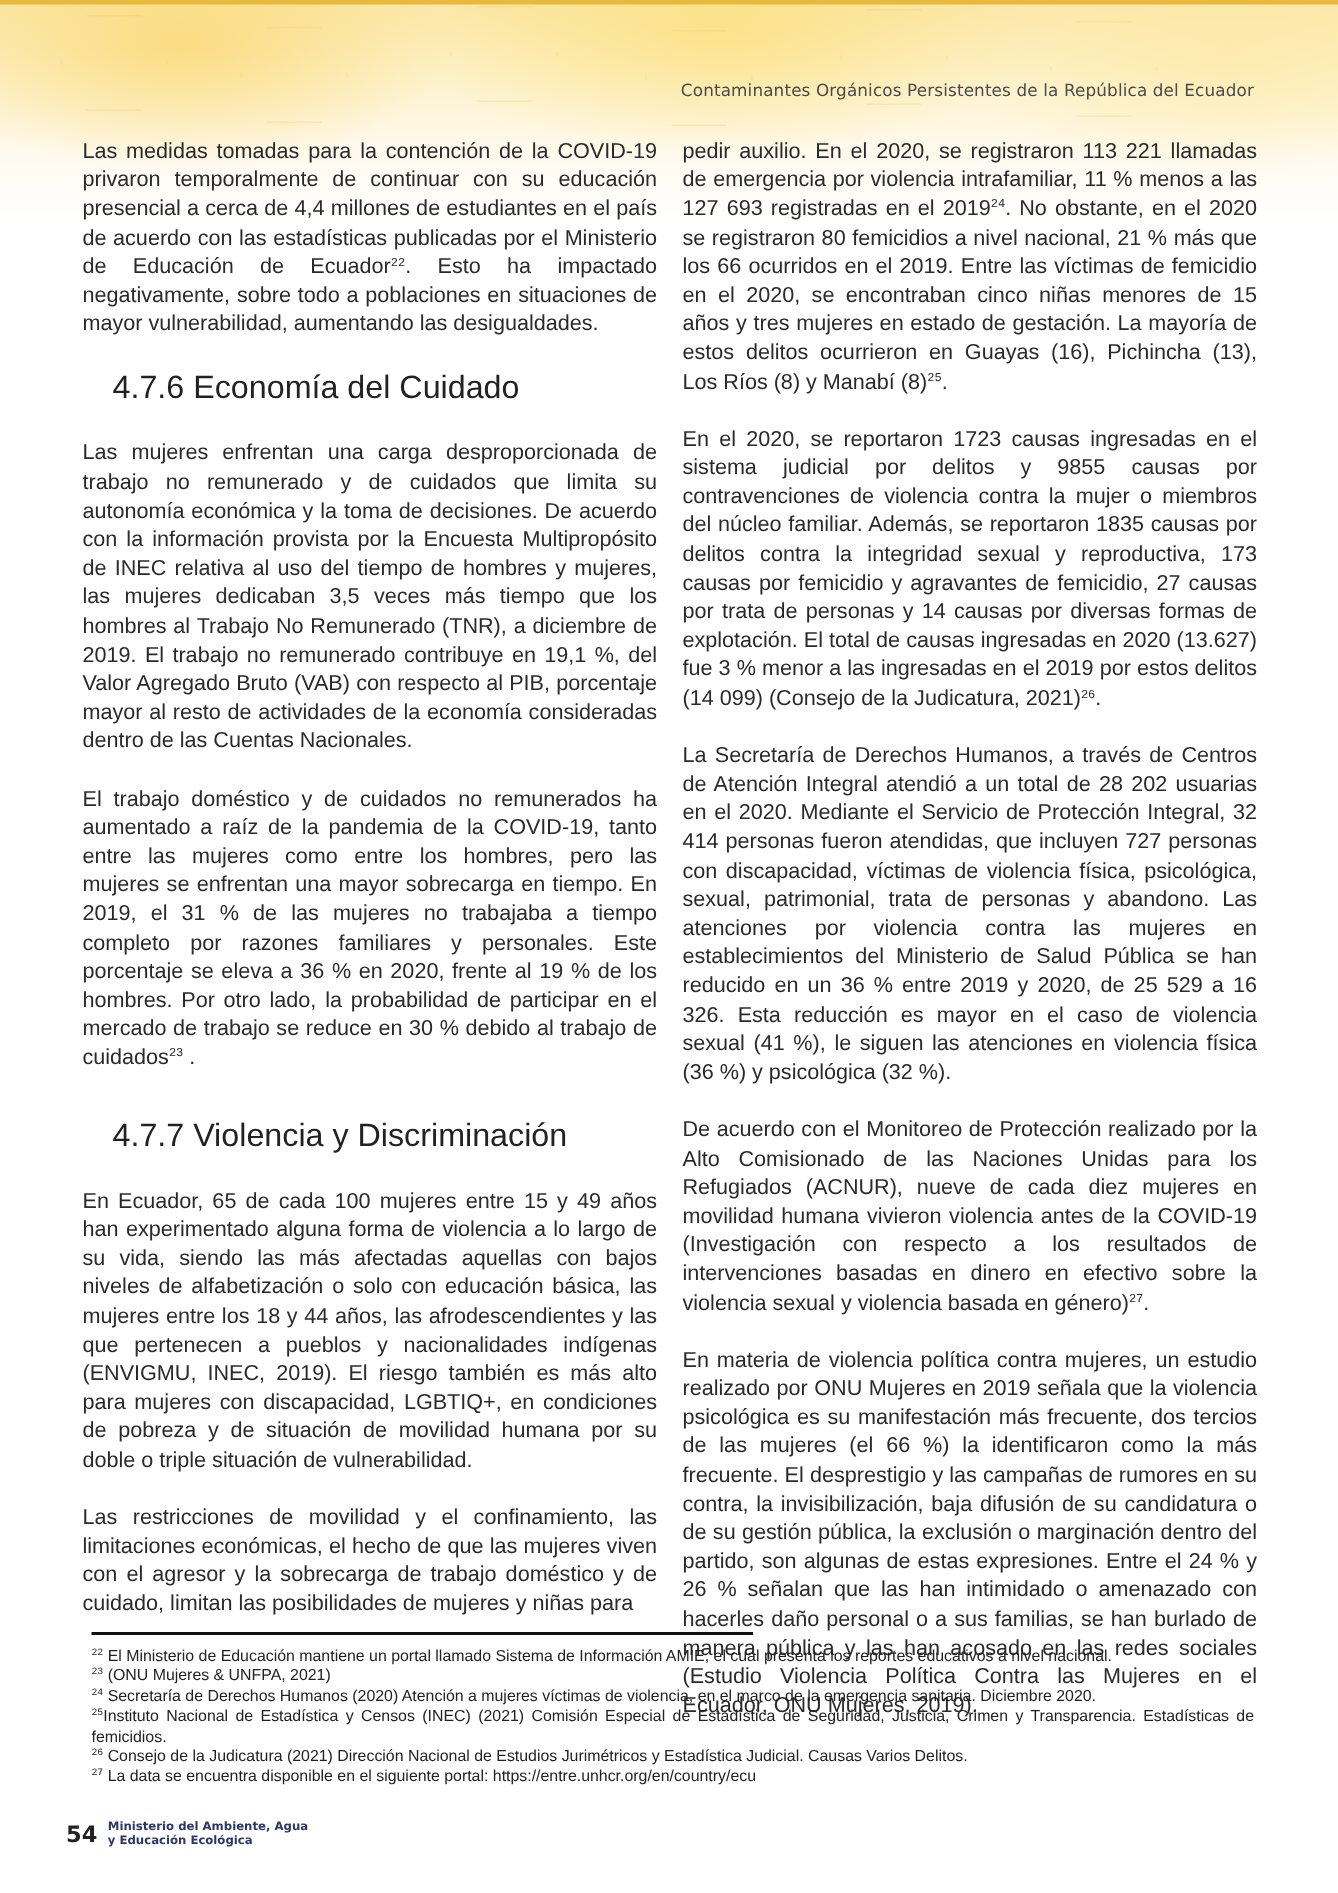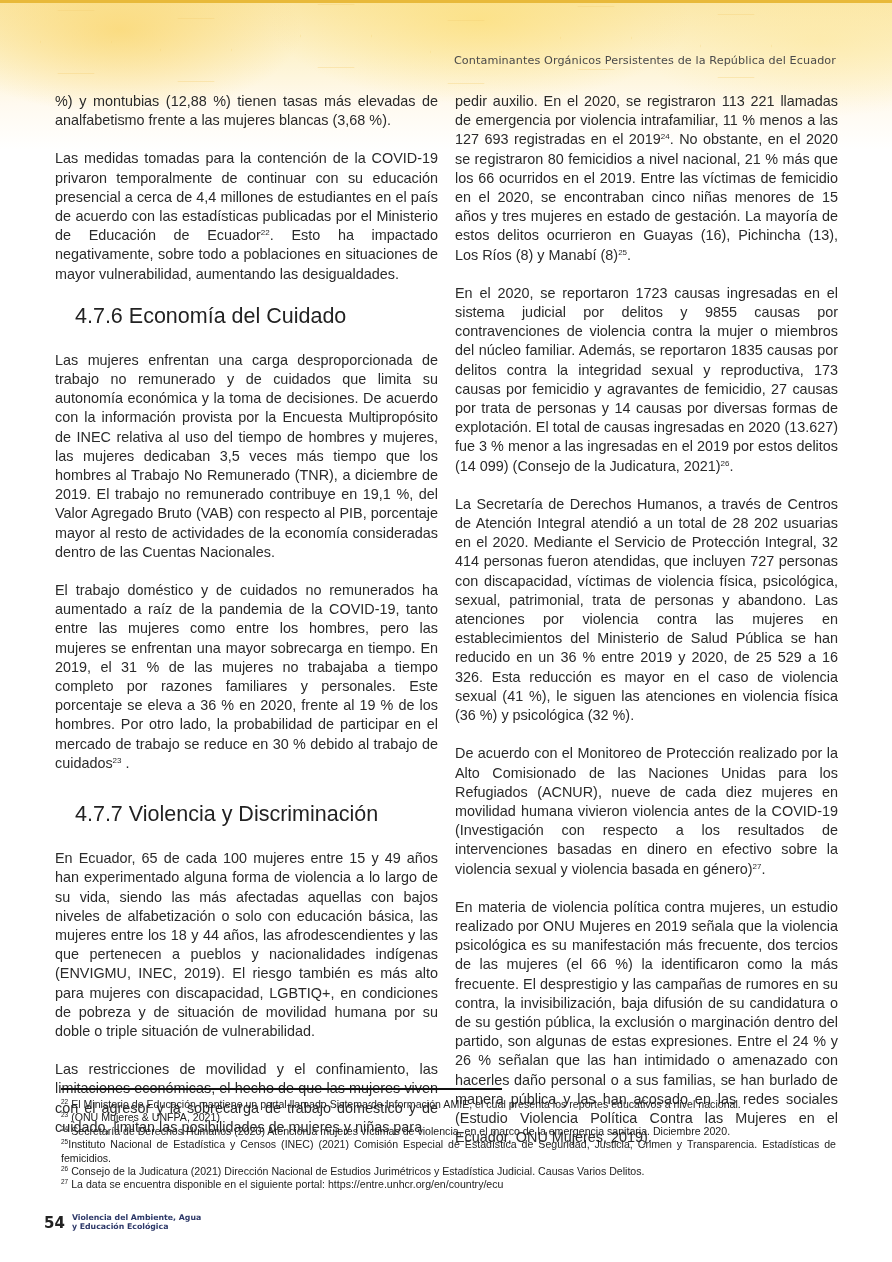--- a/index.html
+++ b/index.html
@@ -33,21 +33,21 @@
     font-size: 14.4px; line-height: 19.2px; color: #2a2a2a;
     text-align: justify;
   }
   .col.left { left: 55px; }
   .col.right { left: 455px; }
   .col p { margin: 0 0 19px 0; hyphens: auto; }
   .col h2 {
     font-weight: normal; font-size: 21.5px; line-height: 26px; margin: 0 0 22px 20px; color: #222;
     text-align: left;
   }
-  sup { font-size: 8px; line-height: 0; vertical-align: 5px; }
+  sup { font-size: 8px; line-height: 0; vertical-align: 5px; font-family: Liberation Mono, monospace; }
   .fn-rule { position: absolute; left: 61px; top: 1088px; width: 441px; height: 2px; background: #111; }
   .footnotes {
     position: absolute; left: 61px; top: 1098px; width: 775px;
     font-size: 10.6px; line-height: 13.4px; color: #222;
   }
   .footnotes div { margin: 0; }
   .footnotes sup { font-size: 6.5px; vertical-align: 4px; }
   .footer {
     position: absolute; left: 44px; top: 1214px; display: flex; align-items: center;
   }
@@ -69,21 +69,20 @@
   <div class="hex" style="left:560px;top:6px;"></div>
   <div class="hex" style="left:700px;top:14px;"></div>
 </div>
 <div class="top-bar"></div>
 
 <div class="header-title">
   <div>Contaminantes Orgánicos Persistentes de la República del Ecuador</div>
 </div>
 
 <div class="col left">
-  <p>%) y montubias (12,88 %) tienen tasas más elevadas de analfabetismo frente a las mujeres blancas (3,68 %).</p>
   <p><span>Las medidas tomadas para la contención de la COVID-19 privaron temporalmente de continuar con su educación presencial a cerca de 4,4 millones de estudiantes en el país de acuerdo con las estadísticas publicadas por el Ministerio de Educación de Ecuador</span><sup>22</sup><span>. Esto ha impactado negativamente, sobre todo a poblaciones en situaciones de mayor vulnerabilidad, aumentando las desigualdades.</span></p>
   <h2>4.7.6 Economía del Cuidado</h2>
   <p>Las mujeres enfrentan una carga desproporcionada de trabajo no remunerado y de cuidados que limita su autonomía económica y la toma de decisiones. De acuerdo con la información provista por la Encuesta Multipropósito de INEC relativa al uso del tiempo de hombres y mujeres, las mujeres dedicaban 3,5 veces más tiempo que los hombres al Trabajo No Remunerado (TNR), a diciembre de 2019. El trabajo no remunerado contribuye en 19,1 %, del Valor Agregado Bruto (VAB) con respecto al PIB, porcentaje mayor al resto de actividades de la economía consideradas dentro de las Cuentas Nacionales.</p>
   <p><span>El trabajo doméstico y de cuidados no remunerados ha aumentado a raíz de la pandemia de la COVID-19, tanto entre las mujeres como entre los hombres, pero las mujeres se enfrentan una mayor sobrecarga en tiempo. En 2019, el 31 % de las mujeres no trabajaba a tiempo completo por razones familiares y personales. Este porcentaje se eleva a 36 % en 2020, frente al 19 % de los hombres. Por otro lado, la probabilidad de participar en el mercado de trabajo se reduce en 30 % debido al trabajo de cuidados</span><sup>23</sup><span> .</span></p>
   <h2 style="margin-top:28px;">4.7.7 Violencia y Discriminación</h2>
   <p>En Ecuador, 65 de cada 100 mujeres entre 15 y 49 años han experimentado alguna forma de violencia a lo largo de su vida, siendo las más afectadas aquellas con bajos niveles de alfabetización o solo con educación básica, las mujeres entre los 18 y 44 años, las afrodescendientes y las que pertenecen a pueblos y nacionalidades indígenas (ENVIGMU, INEC, 2019). El riesgo también es más alto para mujeres con discapacidad, LGBTIQ+, en condiciones de pobreza y de situación de movilidad humana por su doble o triple situación de vulnerabilidad.</p>
   <p>Las restricciones de movilidad y el confinamiento, las limitaciones económicas, el hecho de que las mujeres viven con el agresor y la sobrecarga de trabajo doméstico y de cuidado, limitan las posibilidades de mujeres y niñas para</p>
 </div>
 
 <div class="col right">
@@ -101,16 +100,16 @@
   <div><sup>23</sup><span> (ONU Mujeres &amp; UNFPA, 2021)</span></div>
   <div><sup>24</sup><span> Secretaría de Derechos Humanos (2020) Atención a mujeres víctimas de violencia, en el marco de la emergencia sanitaria. Diciembre 2020.</span></div>
   <div style="text-align:justify;"><sup>25</sup><span>Instituto Nacional de Estadística y Censos (INEC) (2021) Comisión Especial de Estadística de Seguridad, Justicia, Crimen y Transparencia. Estadísticas de femicidios.</span></div>
   <div><sup>26</sup><span> Consejo de la Judicatura (2021) Dirección Nacional de Estudios Jurimétricos y Estadística Judicial. Causas Varios Delitos.</span></div>
   <div><sup>27</sup><span> La data se encuentra disponible en el siguiente portal: https://entre.unhcr.org/en/country/ecu</span></div>
 </div>
 
 <div class="footer">
   <span class="page-num">54</span>
   <div class="ministry">
-    <div>Violencia del Ambiente, Agua</div>
+    <div>Ministerio del Ambiente, Agua</div>
     <div>y Educación Ecológica</div>
   </div>
 </div>
 
 </body></html>

